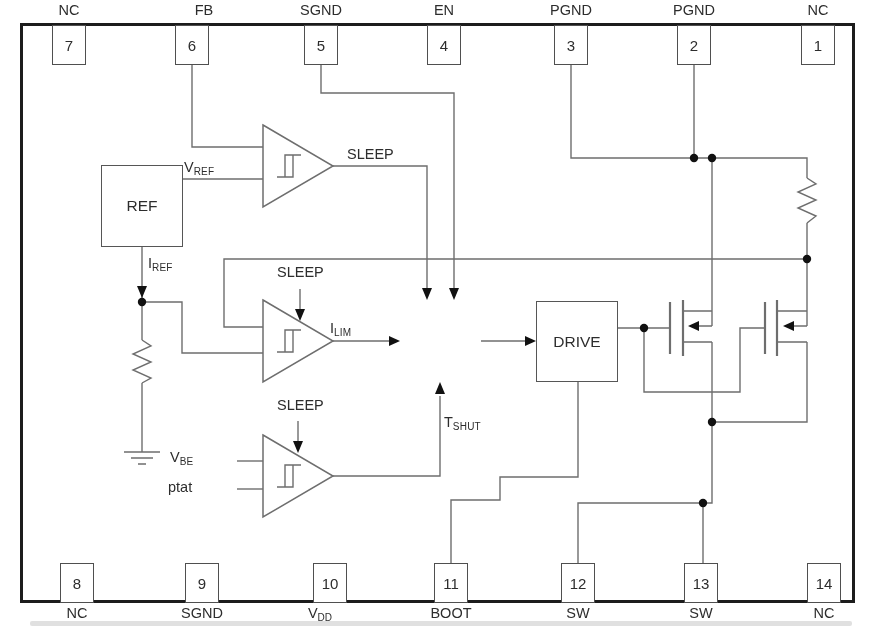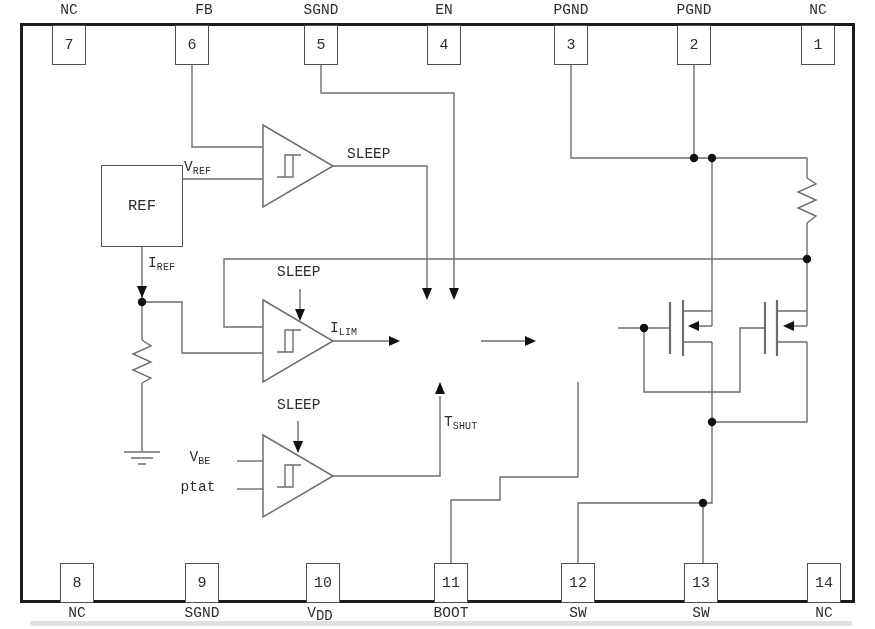--- a/index.html
+++ b/index.html
@@ -1,34 +1,34 @@
 <!DOCTYPE html>
 <html><head>
 <meta charset="utf-8">
 <style>
   html,body{margin:0;padding:0;background:#ffffff;}
   .canvas{position:relative;width:875px;height:629px;background:#fff;overflow:hidden;
-          font-family:Liberation Mono, monospace;color:#2d2d2d;}
+          font-family:Liberation Sans, sans-serif;color:#2d2d2d;}
   .canvas svg{position:absolute;left:0;top:0;}
   .chip-border{position:absolute;left:20px;top:23px;width:835px;height:580px;
                border:3px solid #1c1c1c;box-sizing:border-box;}
   .pin-box{position:absolute;width:34px;height:40px;border:1.6px solid #4f4f4f;
            box-sizing:border-box;background:#fff;display:flex;align-items:center;
            justify-content:center;font-size:15px;color:#2d2d2d;}
   .pin-box.top{top:25px;}
   .pin-box.bottom{top:563px;}
   .pin-label{position:absolute;transform:translateX(-50%);font-size:14.5px;
              color:#2d2d2d;white-space:nowrap;}
   .pin-label.top{top:2px;}
   .pin-label.bottom{top:605px;}
   .block{position:absolute;border:1.6px solid #565656;box-sizing:border-box;background:#fff;
          display:flex;align-items:center;justify-content:center;font-size:15.5px;color:#2d2d2d;}
   .sig{position:absolute;font-size:14.5px;color:#2d2d2d;white-space:nowrap;}
   .sig sub{font-size:10px;vertical-align:-3px;letter-spacing:.2px;}
-  .rt{text-align:center;width:60px;}
+  .rt{text-align:left;width:60px;}
   .scan-artifact{position:absolute;left:30px;top:621px;width:822px;height:5px;
                  background:#cfcfcf;opacity:.65;border-radius:2px;}
 </style>
 </head>
 <body>
 
 <div class="canvas">
 
   <svg width="875" height="629" viewBox="0 0 875 629">
     <g stroke="#6e6e6e" stroke-width="1.4" fill="none">
@@ -150,35 +150,36 @@
   <div class="pin-box top" style="left:52px">7</div>
   <div class="pin-box top" style="left:175px">6</div>
   <div class="pin-box top" style="left:304px">5</div>
   <div class="pin-box top" style="left:427px">4</div>
   <div class="pin-box top" style="left:554px">3</div>
   <div class="pin-box top" style="left:677px">2</div>
   <div class="pin-box top" style="left:801px">1</div>
 
   <div class="pin-box bottom" style="left:60px">8</div>
   <div class="pin-box bottom" style="left:185px">9</div>
-  <div class="pin-box bottom" style="left:306px">10</div>
+  <div class="pin-box bottom" style="left:313px">10</div>
   <div class="pin-box bottom" style="left:434px">11</div>
   <div class="pin-box bottom" style="left:561px">12</div>
   <div class="pin-box bottom" style="left:684px">13</div>
   <div class="pin-box bottom" style="left:807px">14</div>
 
   <div class="pin-label bottom" style="left:77px">NC</div>
   <div class="pin-label bottom" style="left:202px">SGND</div>
-  <div class="pin-label bottom" style="left:320px"><span>V</span><sub style="font-size:14px;vertical-align:-3px">DD</sub></div>
+  <div class="pin-label bottom" style="left:320px"><span>V</span><sub style="font-size:10px;vertical-align:-3px">DD</sub></div>
   <div class="pin-label bottom" style="left:451px">BOOT</div>
   <div class="pin-label bottom" style="left:578px">SW</div>
   <div class="pin-label bottom" style="left:701px">SW</div>
   <div class="pin-label bottom" style="left:824px">NC</div>
 
   <div class="block" style="left:101px;top:165px;width:82px;height:82px">REF</div>
+  <div class="block" style="left:536px;top:301px;width:82px;height:81px">DRIVE</div>
 
   <div class="sig" style="left:184px;top:159px"><span>V</span><sub>REF</sub></div>
   <div class="sig" style="left:347px;top:146px">SLEEP</div>
   <div class="sig" style="left:148px;top:255px"><span>I</span><sub>REF</sub></div>
   <div class="sig" style="left:277px;top:264px">SLEEP</div>
   <div class="sig" style="left:330px;top:320px"><span>I</span><sub>LIM</sub></div>
   <div class="sig" style="left:277px;top:397px">SLEEP</div>
   <div class="sig" style="left:444px;top:414px"><span>T</span><sub>SHUT</sub></div>
   <div class="sig rt" style="left:170px;top:449px"><span>V</span><sub>BE</sub></div>
   <div class="sig rt" style="left:168px;top:479px">ptat</div>

